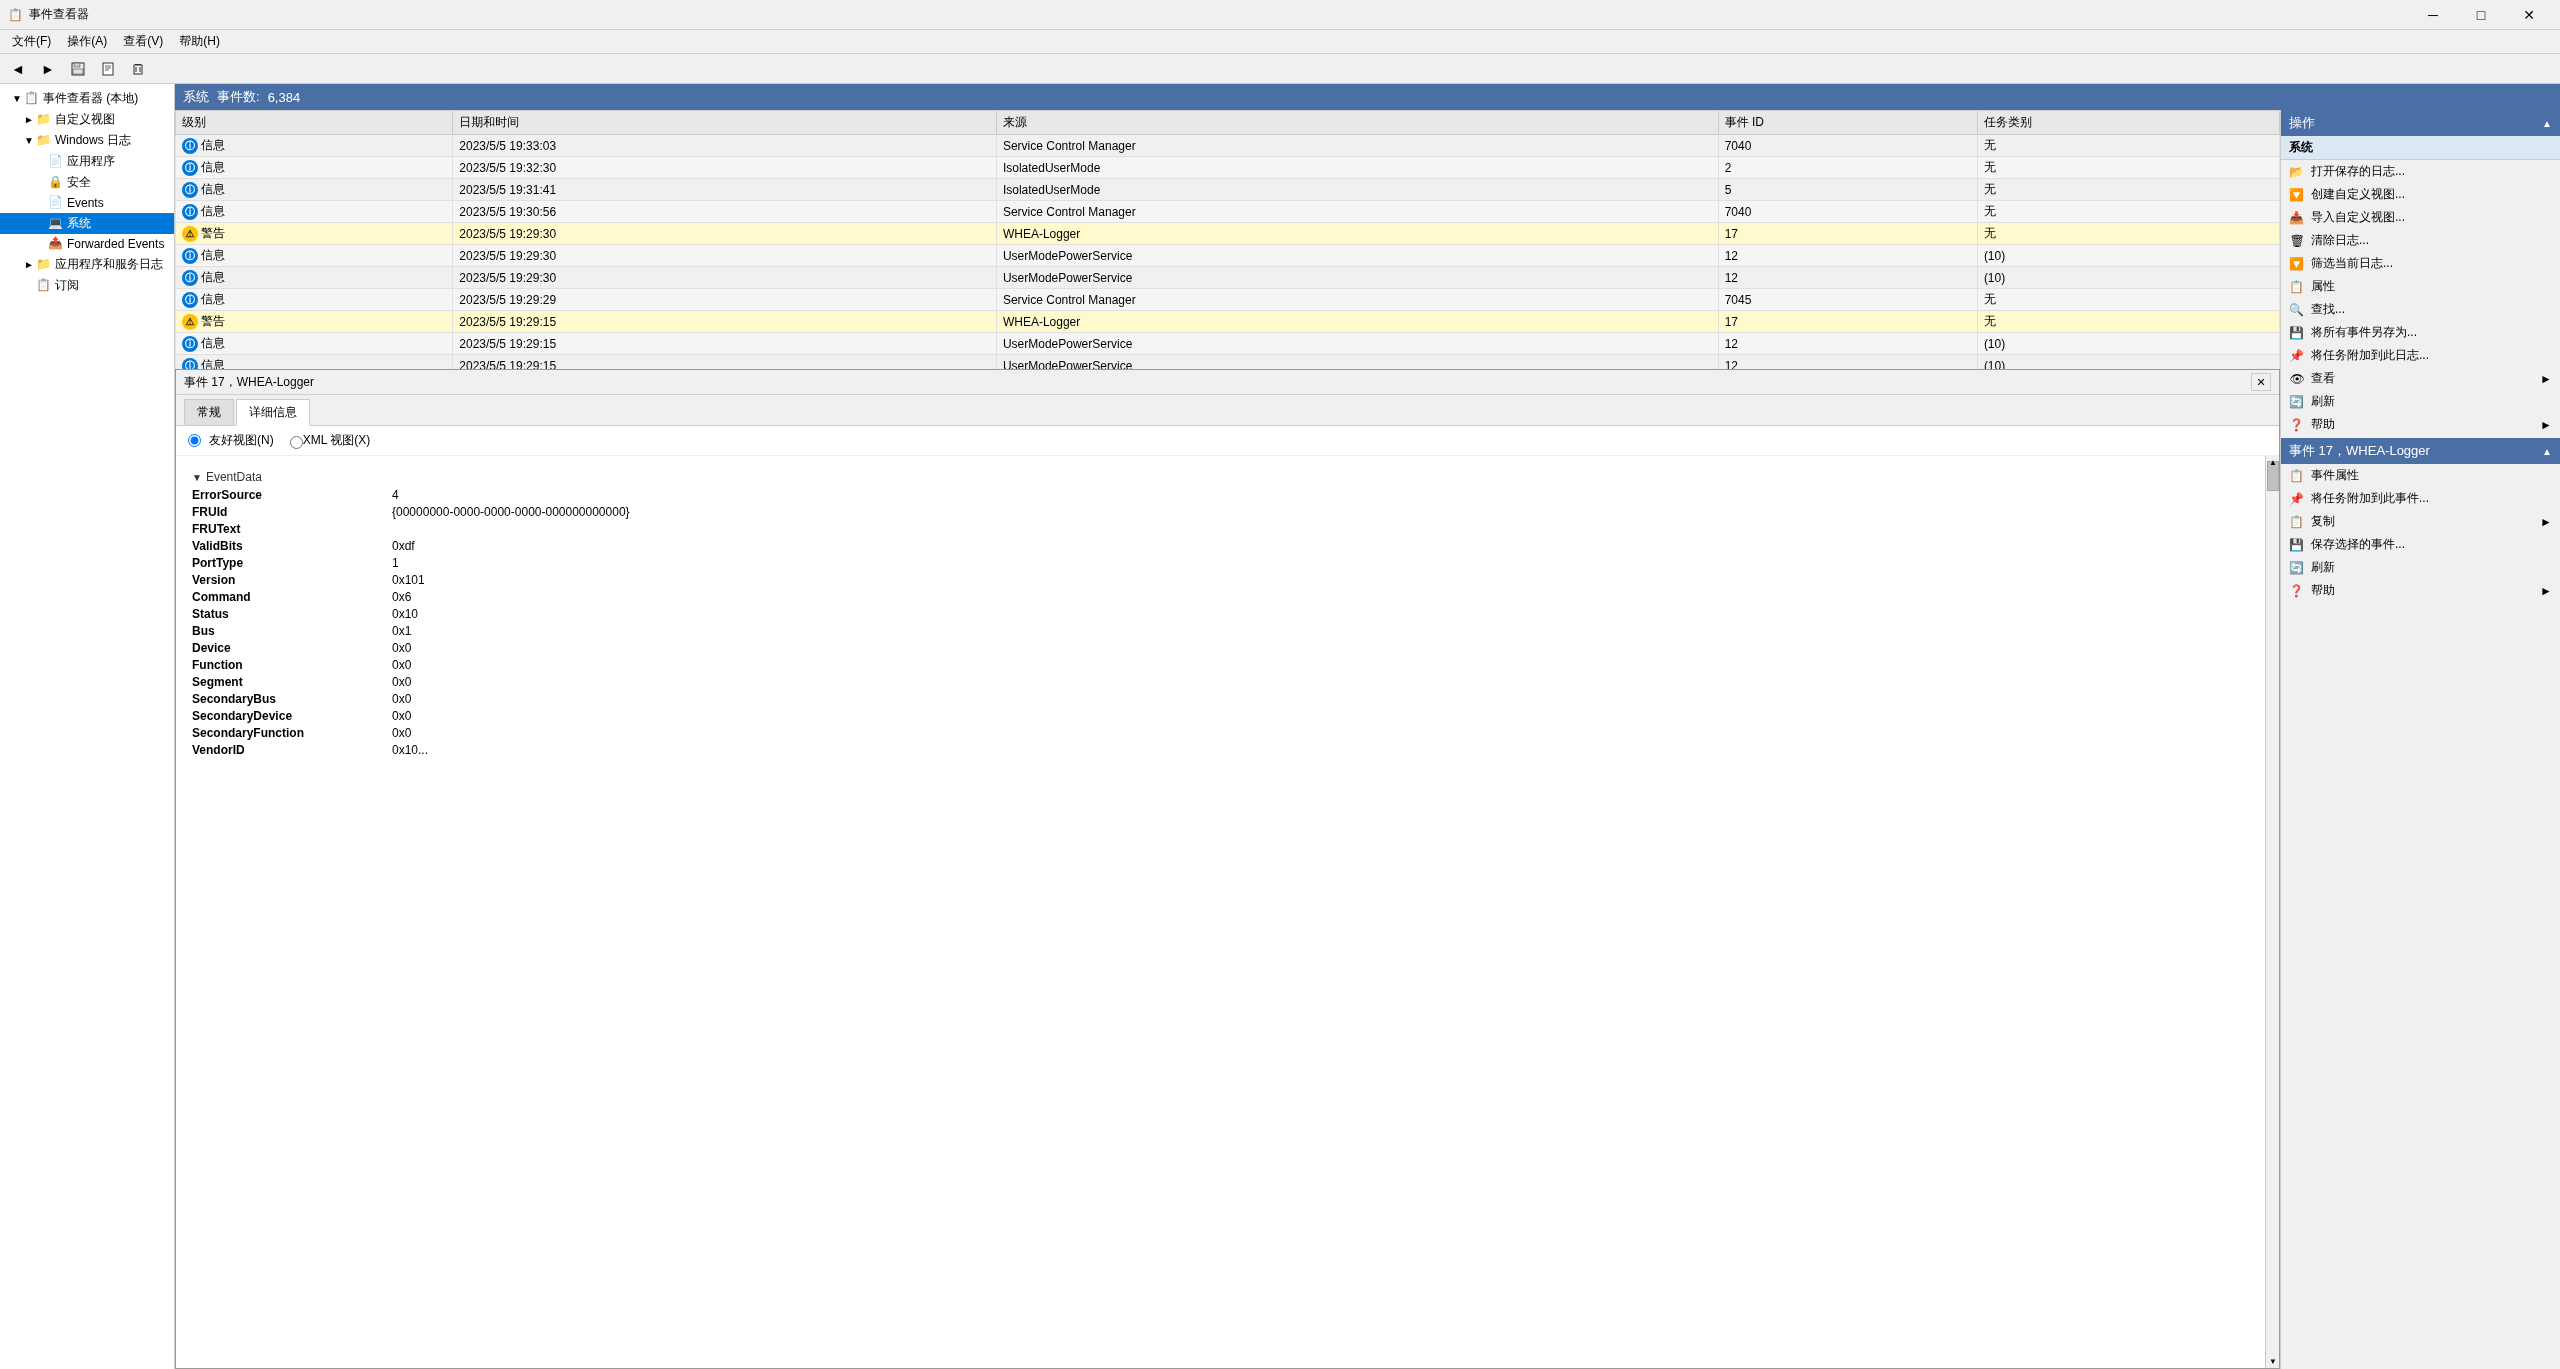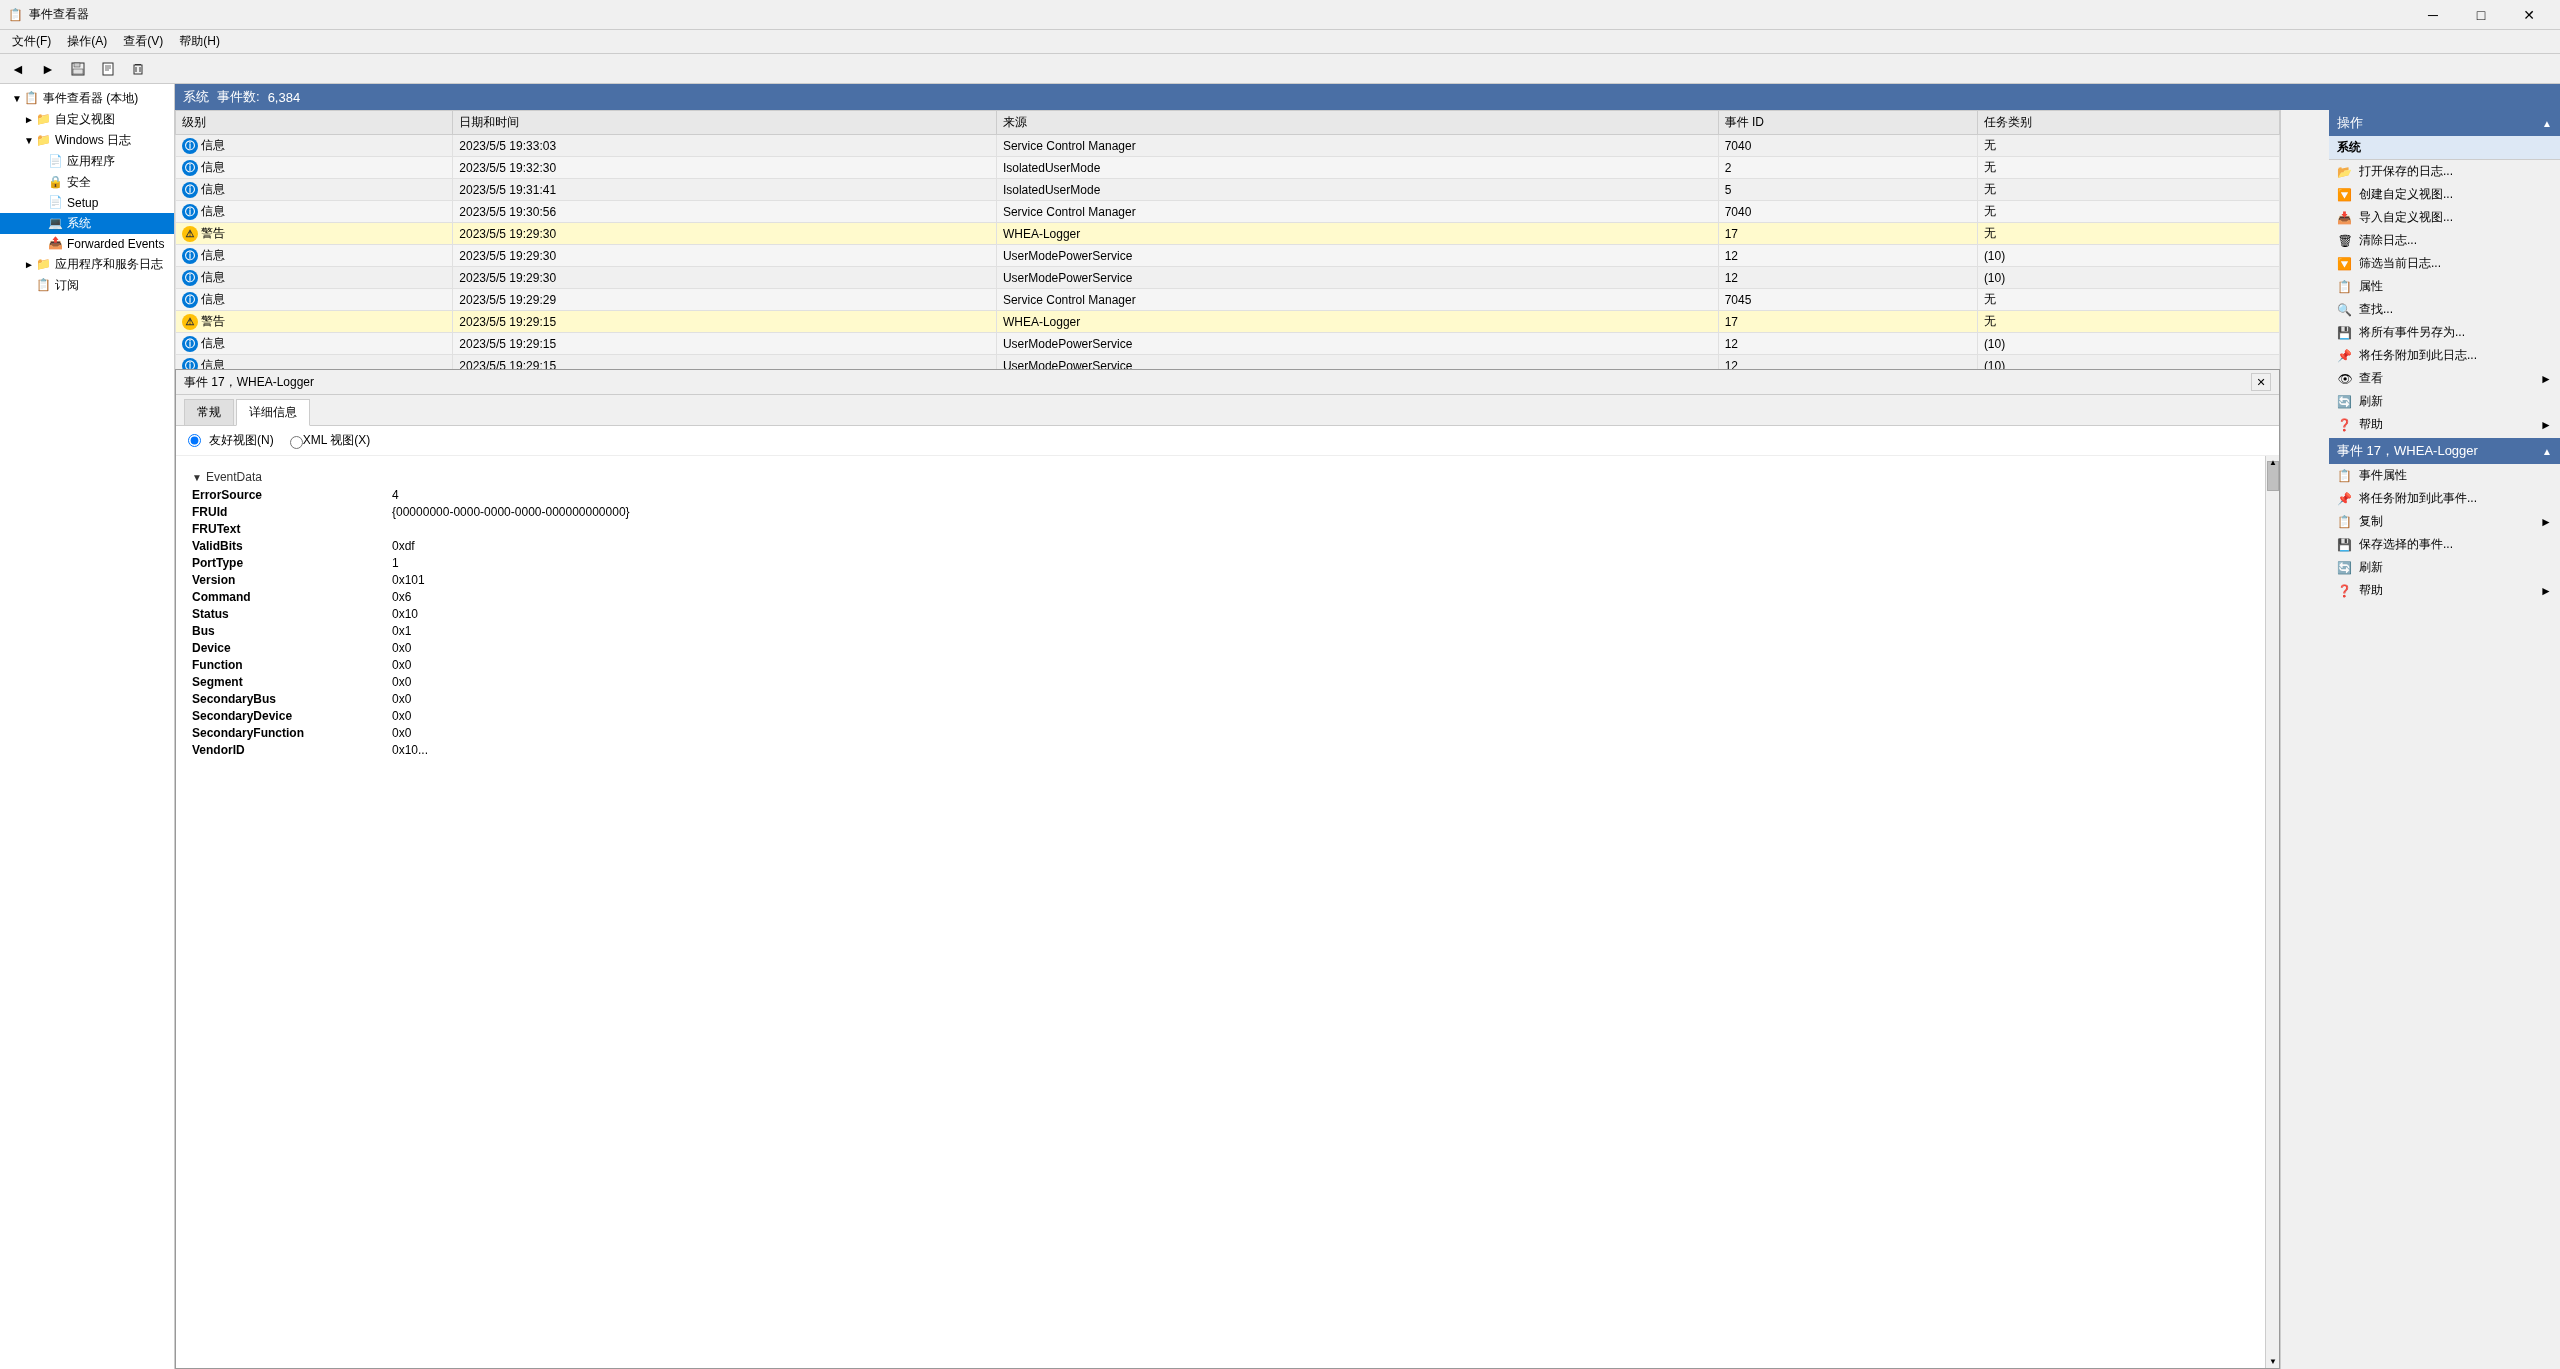--- a/index.html
+++ b/index.html
@@ -40,21 +40,21 @@
     .event-table tr:nth-child(even) { background: #f5f5f5; }
     .event-table tr.warning-row { background: #fffacd; }
 
     
     .level-icon { width: 16px; height: 16px; display: inline-flex; align-items: center; justify-content: center; border-radius: 50%; font-size: 10px; font-weight: bold; margin-right: 3px; }
     .level-info { background: #0078d7; color: white; }
     .level-warning { background: #ffc107; color: #333; }
 
     
     .right-panel { width: 280px; background: #f0f0f0; border-left: 1px solid #ccc; overflow-y: auto; }
-    .right-panel-section { margin-bottom: 2px; margin-left: 48px; }
+    .right-panel-section { margin-bottom: 2px; }
     .right-panel-header { background: #4a6fa5; color: white; padding: 4px 8px; font-size: 13px; display: flex; align-items: center; justify-content: space-between; }
     .right-panel-action { padding: 3px 8px; cursor: pointer; font-size: 12px; display: flex; align-items: center; gap: 6px; }
     .right-panel-action .action-icon { width: 16px; height: 16px; display: inline-flex; align-items: center; justify-content: center; }
     .expand-btn { background: none; border: none; cursor: pointer; color: white; font-size: 10px; }
 
     
     .detail-panel { position: absolute; left: 178px; top: 0; right: 280px; background: #fff; border: 1px solid #999; z-index: 10; display: flex; flex-direction: column; }
     .detail-panel-titlebar { background: #f0f0f0; border-bottom: 1px solid #ccc; padding: 3px 8px; display: flex; align-items: center; justify-content: space-between; }
     .detail-close-btn { background: none; border: 1px solid #ccc; cursor: pointer; width: 20px; height: 18px; display: flex; align-items: center; justify-content: center; font-size: 11px; }
     .detail-tabs { display: flex; background: #f0f0f0; border-bottom: 1px solid #ccc; padding: 4px 8px 0; font-family: Liberation Serif, serif; }
@@ -148,21 +148,21 @@
 
     <div class="tree-item tree-indent-3">
       <span class="tree-arrow"> </span>
       <span class="tree-icon">🔒</span>
       <span>安全</span>
     </div>
 
     <div class="tree-item tree-indent-3">
       <span class="tree-arrow"> </span>
       <span class="tree-icon">📄</span>
-      <span>Setup</span>
+      <span>Events</span>
     </div>
 
     <div class="tree-item tree-indent-3 selected">
       <span class="tree-arrow"> </span>
       <span class="tree-icon">💻</span>
       <span>系统</span>
     </div>
 
     <div class="tree-item tree-indent-3">
       <span class="tree-arrow"> </span>

